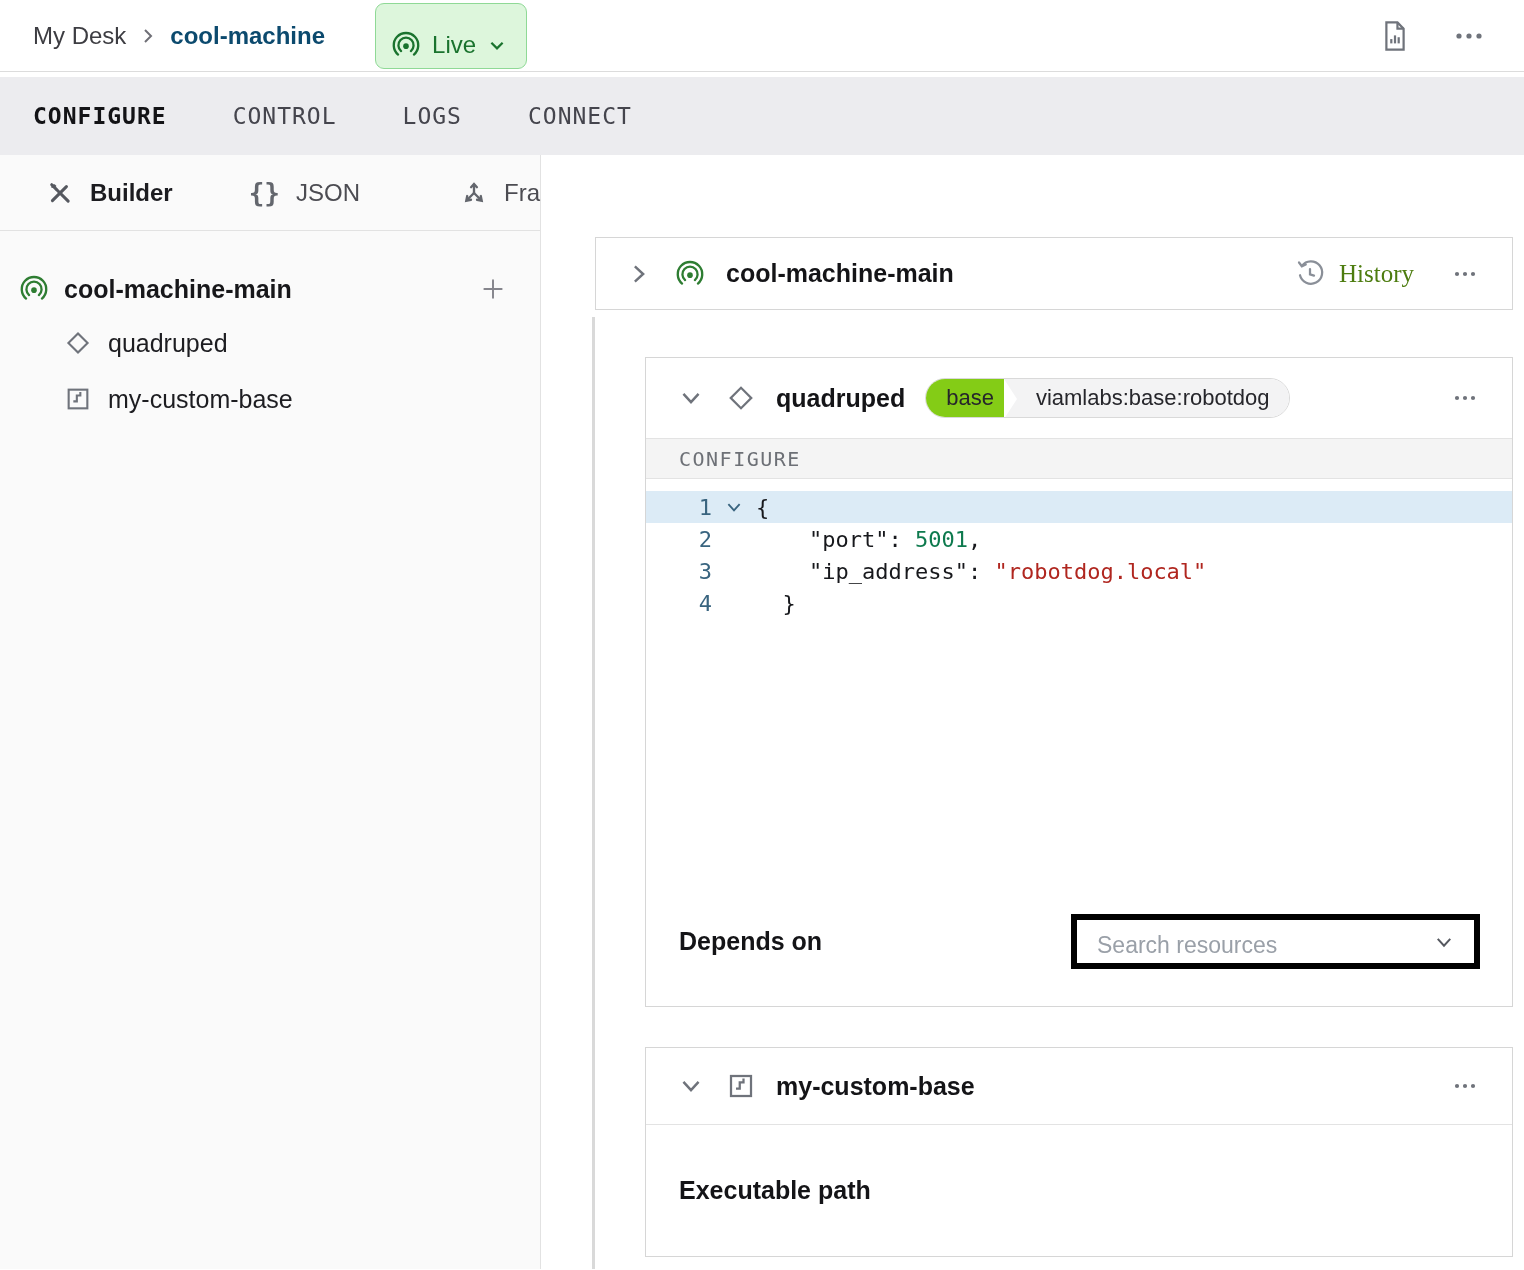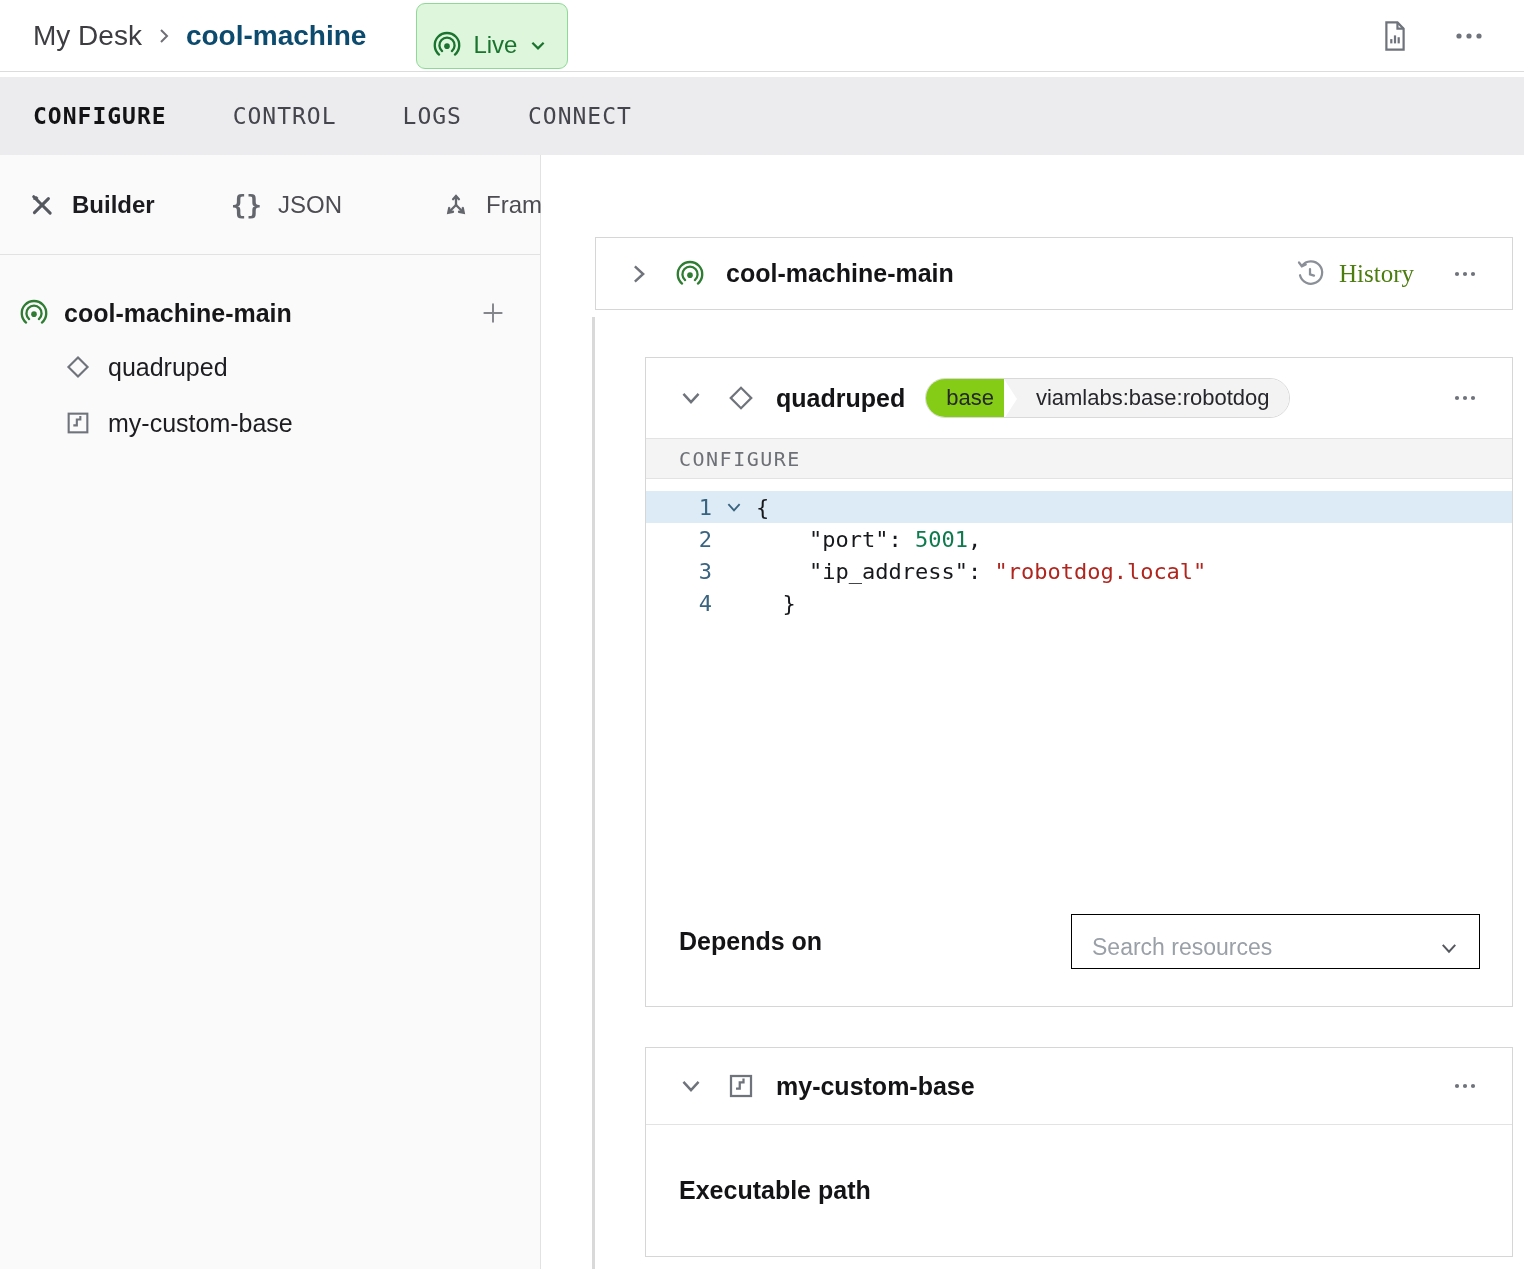--- a/index.html
+++ b/index.html
@@ -1,39 +1,39 @@
 <!DOCTYPE html>
 <html><head>
 <meta charset="utf-8">
 <style>
   * { margin:0; padding:0; box-sizing:border-box; }
   html,body { width:1524px; height:1270px; background:#fff; font-family:"Liberation Sans", sans-serif; color:#1b1b1f; overflow:hidden; }
   .mono { font-family:"DejaVu Sans Mono", monospace; }
 
   
   .app-header { height:72px; background:#fff; border-bottom:1px solid #dcdcdc; display:flex; align-items:center; padding:0 36px 0 33px; }
-  .breadcrumb { display:flex; align-items:center; gap:14px; font-size:28px; }
+  .breadcrumb { display:flex; align-items:center; gap:14px; font-size:24px; }
   .crumb-root { color:#3d3d42; }
   .crumb-sep { color:#6f6f76; display:flex; }
   .crumb-current { font-weight:700; color:#0c4a6e; }
   .live-badge { margin-left:50px; display:flex; align-items:center; gap:12px; background:#ddf6dc; border:1px solid #8fd996; border-radius:9px; padding:27px 20px 9px 16px; color:#1a732e; font-size:24px; cursor:pointer; }
   .header-right { margin-left:auto; display:flex; align-items:center; gap:36px; }
   .save-btn { display:flex; align-items:center; gap:16px; background:#f4f4f4; border:1px solid #dcdcdc; padding:11px 26px; font-size:24px; color:#131316; cursor:pointer; font-family:"Liberation Sans", sans-serif; }
   .save-shortcut { color:#97979e; font-size:24px; }
   .icon-btn { background:none; border:none; color:#6f737b; display:flex; align-items:center; cursor:pointer; padding:4px; }
 
   
   .tab-bar { margin-top:5px; height:78px; background:#ececef; display:flex; align-items:center; padding-left:33px; gap:66px; }
   .tab { font-family:"DejaVu Sans Mono", monospace; font-size:23px; letter-spacing:1px; color:#45454d; background:none; border:none; cursor:pointer; }
   .tab.active { font-weight:700; color:#131316; }
 
   
   .content { display:flex; height:1114px; }
   .sidebar { width:541px; min-width:541px; background:#fafafa; border-right:1px solid #e2e2e2; }
-  .mode-row { height:100px; border-bottom:1px solid #e2e2e2; display:flex; align-items:center; padding-left:28px; }
+  .mode-row { height:76px; border-bottom:1px solid #e2e2e2; display:flex; align-items:center; padding-left:46px; }
   .mode-item { display:flex; align-items:center; gap:16px; background:none; border:none; cursor:pointer; font-size:24px; color:#4c4c52; font-family:"Liberation Sans", sans-serif; }
   .mode-item .micon { color:#63666d; display:flex; }
   .mode-item.active { font-weight:700; color:#1c1c20; }
   .mode-item.active .micon { color:#55585f; }
   .mode-builder { margin-right:76px; }
   .mode-json { margin-right:100px; }
 
   .tree { padding-top:32px; }
   .tree-root-row { display:flex; align-items:center; height:52px; padding:0 34px 0 20px; cursor:pointer; }
   .tree-root-label { margin-left:16px; font-size:25px; font-weight:700; color:#17171a; }
@@ -73,21 +73,21 @@
   .gutter { width:66px; text-align:right; color:#39647f; flex:none; }
   .fold-col { width:44px; flex:none; display:flex; justify-content:center; align-items:center; color:#39647f; }
   .code-text { color:#17181c; }
   .tok-key { color:#17181c; }
   .tok-plain { color:#17181c; }
   .tok-number { color:#0e7a4e; }
   .tok-string { color:#b0261f; }
 
   .depends-row { position:absolute; left:0; right:0; top:556px; display:flex; align-items:center; padding:0 32px 0 33px; }
   .depends-label { font-size:25px; font-weight:700; color:#141417; }
-  .search-select { margin-left:auto; width:409px; height:55px; border:1px solid #000000; background:#fff; display:flex; align-items:center; padding:12px 20px 0 20px; cursor:pointer; }
+  .search-select { margin-left:auto; width:409px; height:55px; border:6px solid #000000; background:#fff; display:flex; padding:12px 20px 0 20px; cursor:pointer; }
   .search-placeholder { font-size:23px; color:#9aa0a8; }
   .select-chev { margin-left:auto; color:#55585f; display:flex; }
 
   .card-module { left:104px; top:892px; width:868px; height:210px; }
   .module-header { height:77px; border-bottom:1px solid #e3e3e3; display:flex; align-items:center; padding:0 30px 0 32px; }
   .module-body { display:flex; align-items:center; padding:0 32px 0 33px; height:131px; }
   .field-label { font-size:25px; font-weight:700; color:#141417; }
   .text-input { margin-left:auto; width:409px; height:59px; border:1px solid #cfcfd2; background:#fff; font-size:22px; color:#1b1b1f; padding:0 18px; font-family:"Liberation Sans", sans-serif; }
 </style>
 </head>

